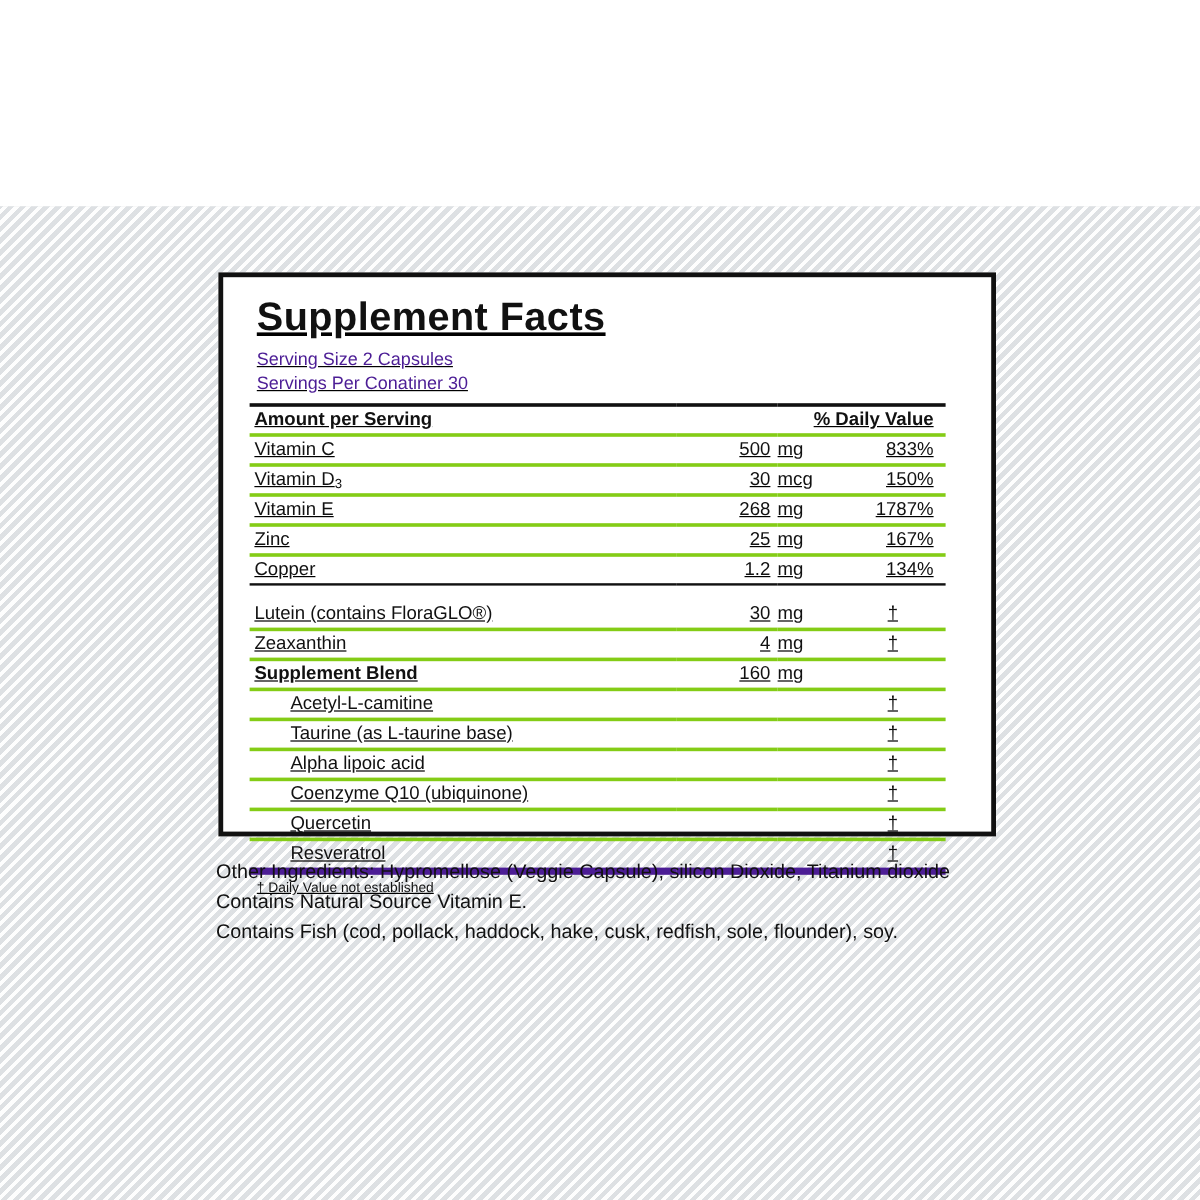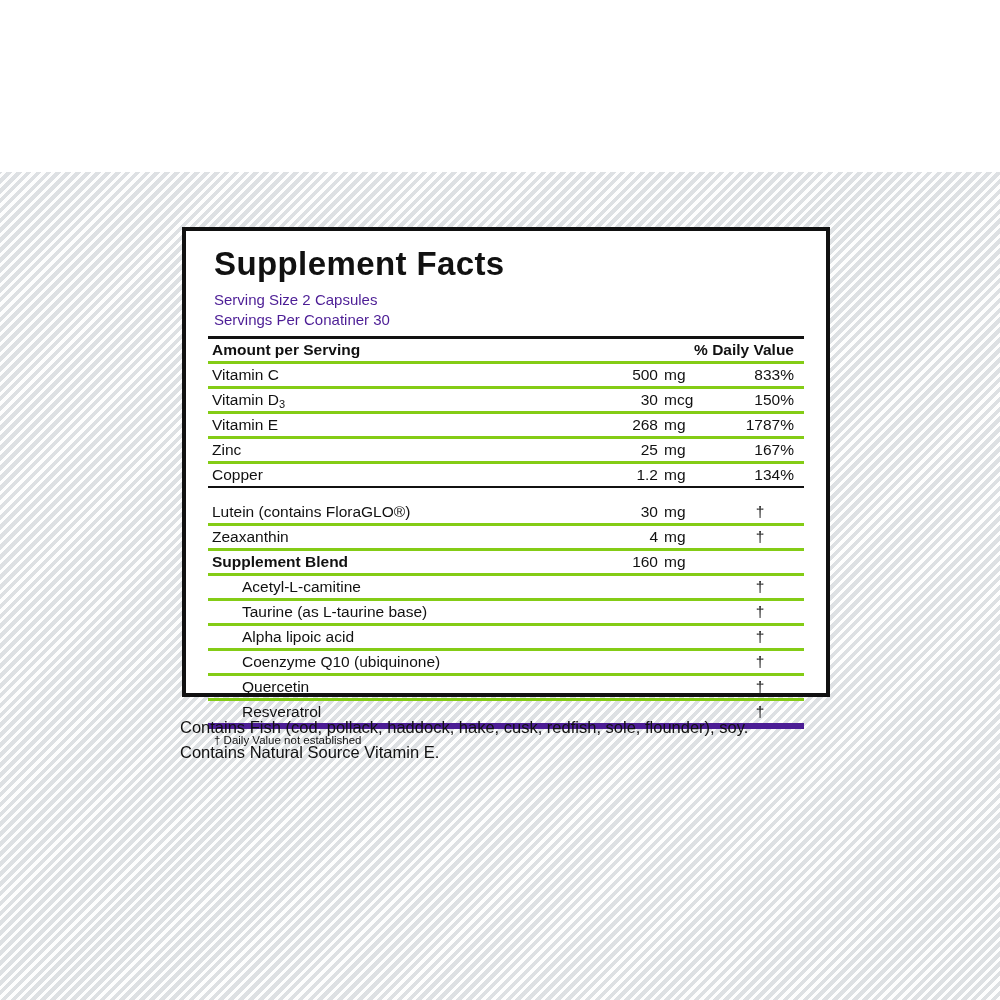--- a/index.html
+++ b/index.html
@@ -45,22 +45,23 @@
     left: 32px;
     top: 42px;
     width: 648px;
     height: 470px;
     background: #ffffff;
     border: 4px solid #111111;
     box-sizing: border-box;
   }
 
   .facts-inner {
-    padding: 14px 22px 6px 22px;
+    padding: 14px 38px 6px 22px;
     box-sizing: border-box;
+    text-decoration: underline;
   }
 
   #facts-title {
     font-size: 33px;
     font-weight: bold;
     letter-spacing: 0.4px;
     color: #111;
     line-height: 1.05;
     margin: 2px 0 8px 6px;
   }
@@ -227,17 +228,18 @@
           </tr>
         </tbody>
       </table>
 
       <div class="footnote">† Daily Value not established</div>
 
     </div>
   </div>
 
   <div id="other-ingredients">
+    <div>Other Ingredients: Hypromellose (Veggie Capsule), silicon Dioxide, Titanium dioxide</div>
+    <div>Contains Natural Source Vitamin E.</div>
     <div>Contains Fish (cod, pollack, haddock, hake, cusk, redfish, sole, flounder), soy.</div>
-    <div>Contains Natural Source Vitamin E.</div>
   </div>
 
 </div>
 
 </body></html>

